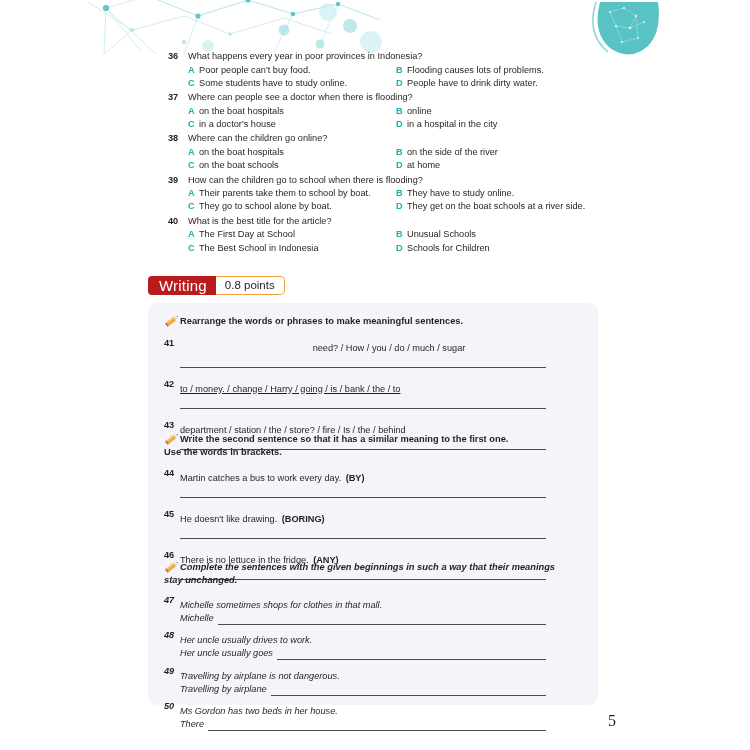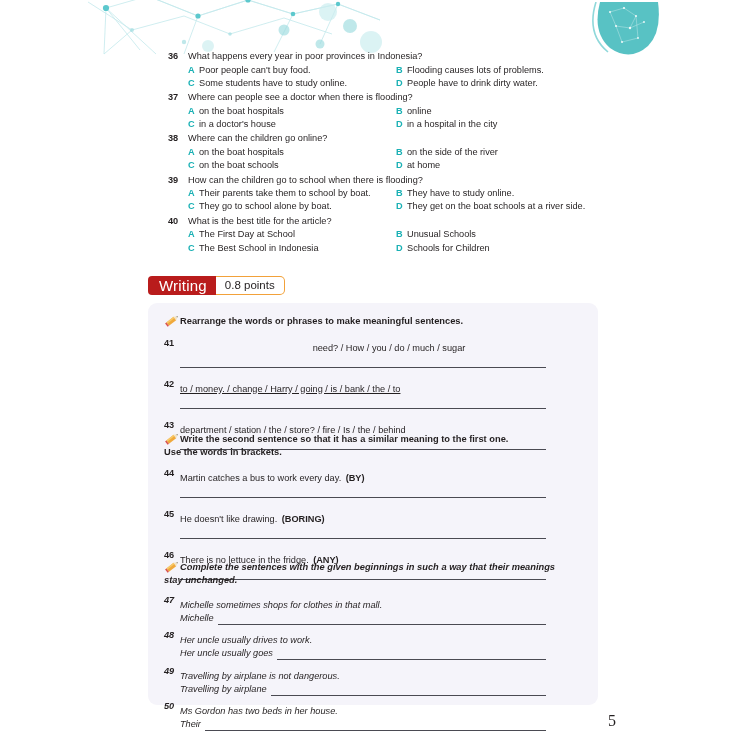--- a/index.html
+++ b/index.html
@@ -524,20 +524,20 @@
     <div class="inline-item">
       <span class="inline-lead">Travelling by airplane</span>
       <span class="inline-rule"></span>
     </div>
 
     <div class="item" style="margin-top:4px;">
       <span class="item-num">50</span>
       <span class="item-txt">Ms Gordon has two beds in her house.</span>
     </div>
     <div class="inline-item">
-      <span class="inline-lead">Their</span>
+      <span class="inline-lead">There</span>
       <span class="inline-rule"></span>
     </div>
   </div>
 
 </div>
 
 <div id="page-number">5</div>
 
 </body></html>

